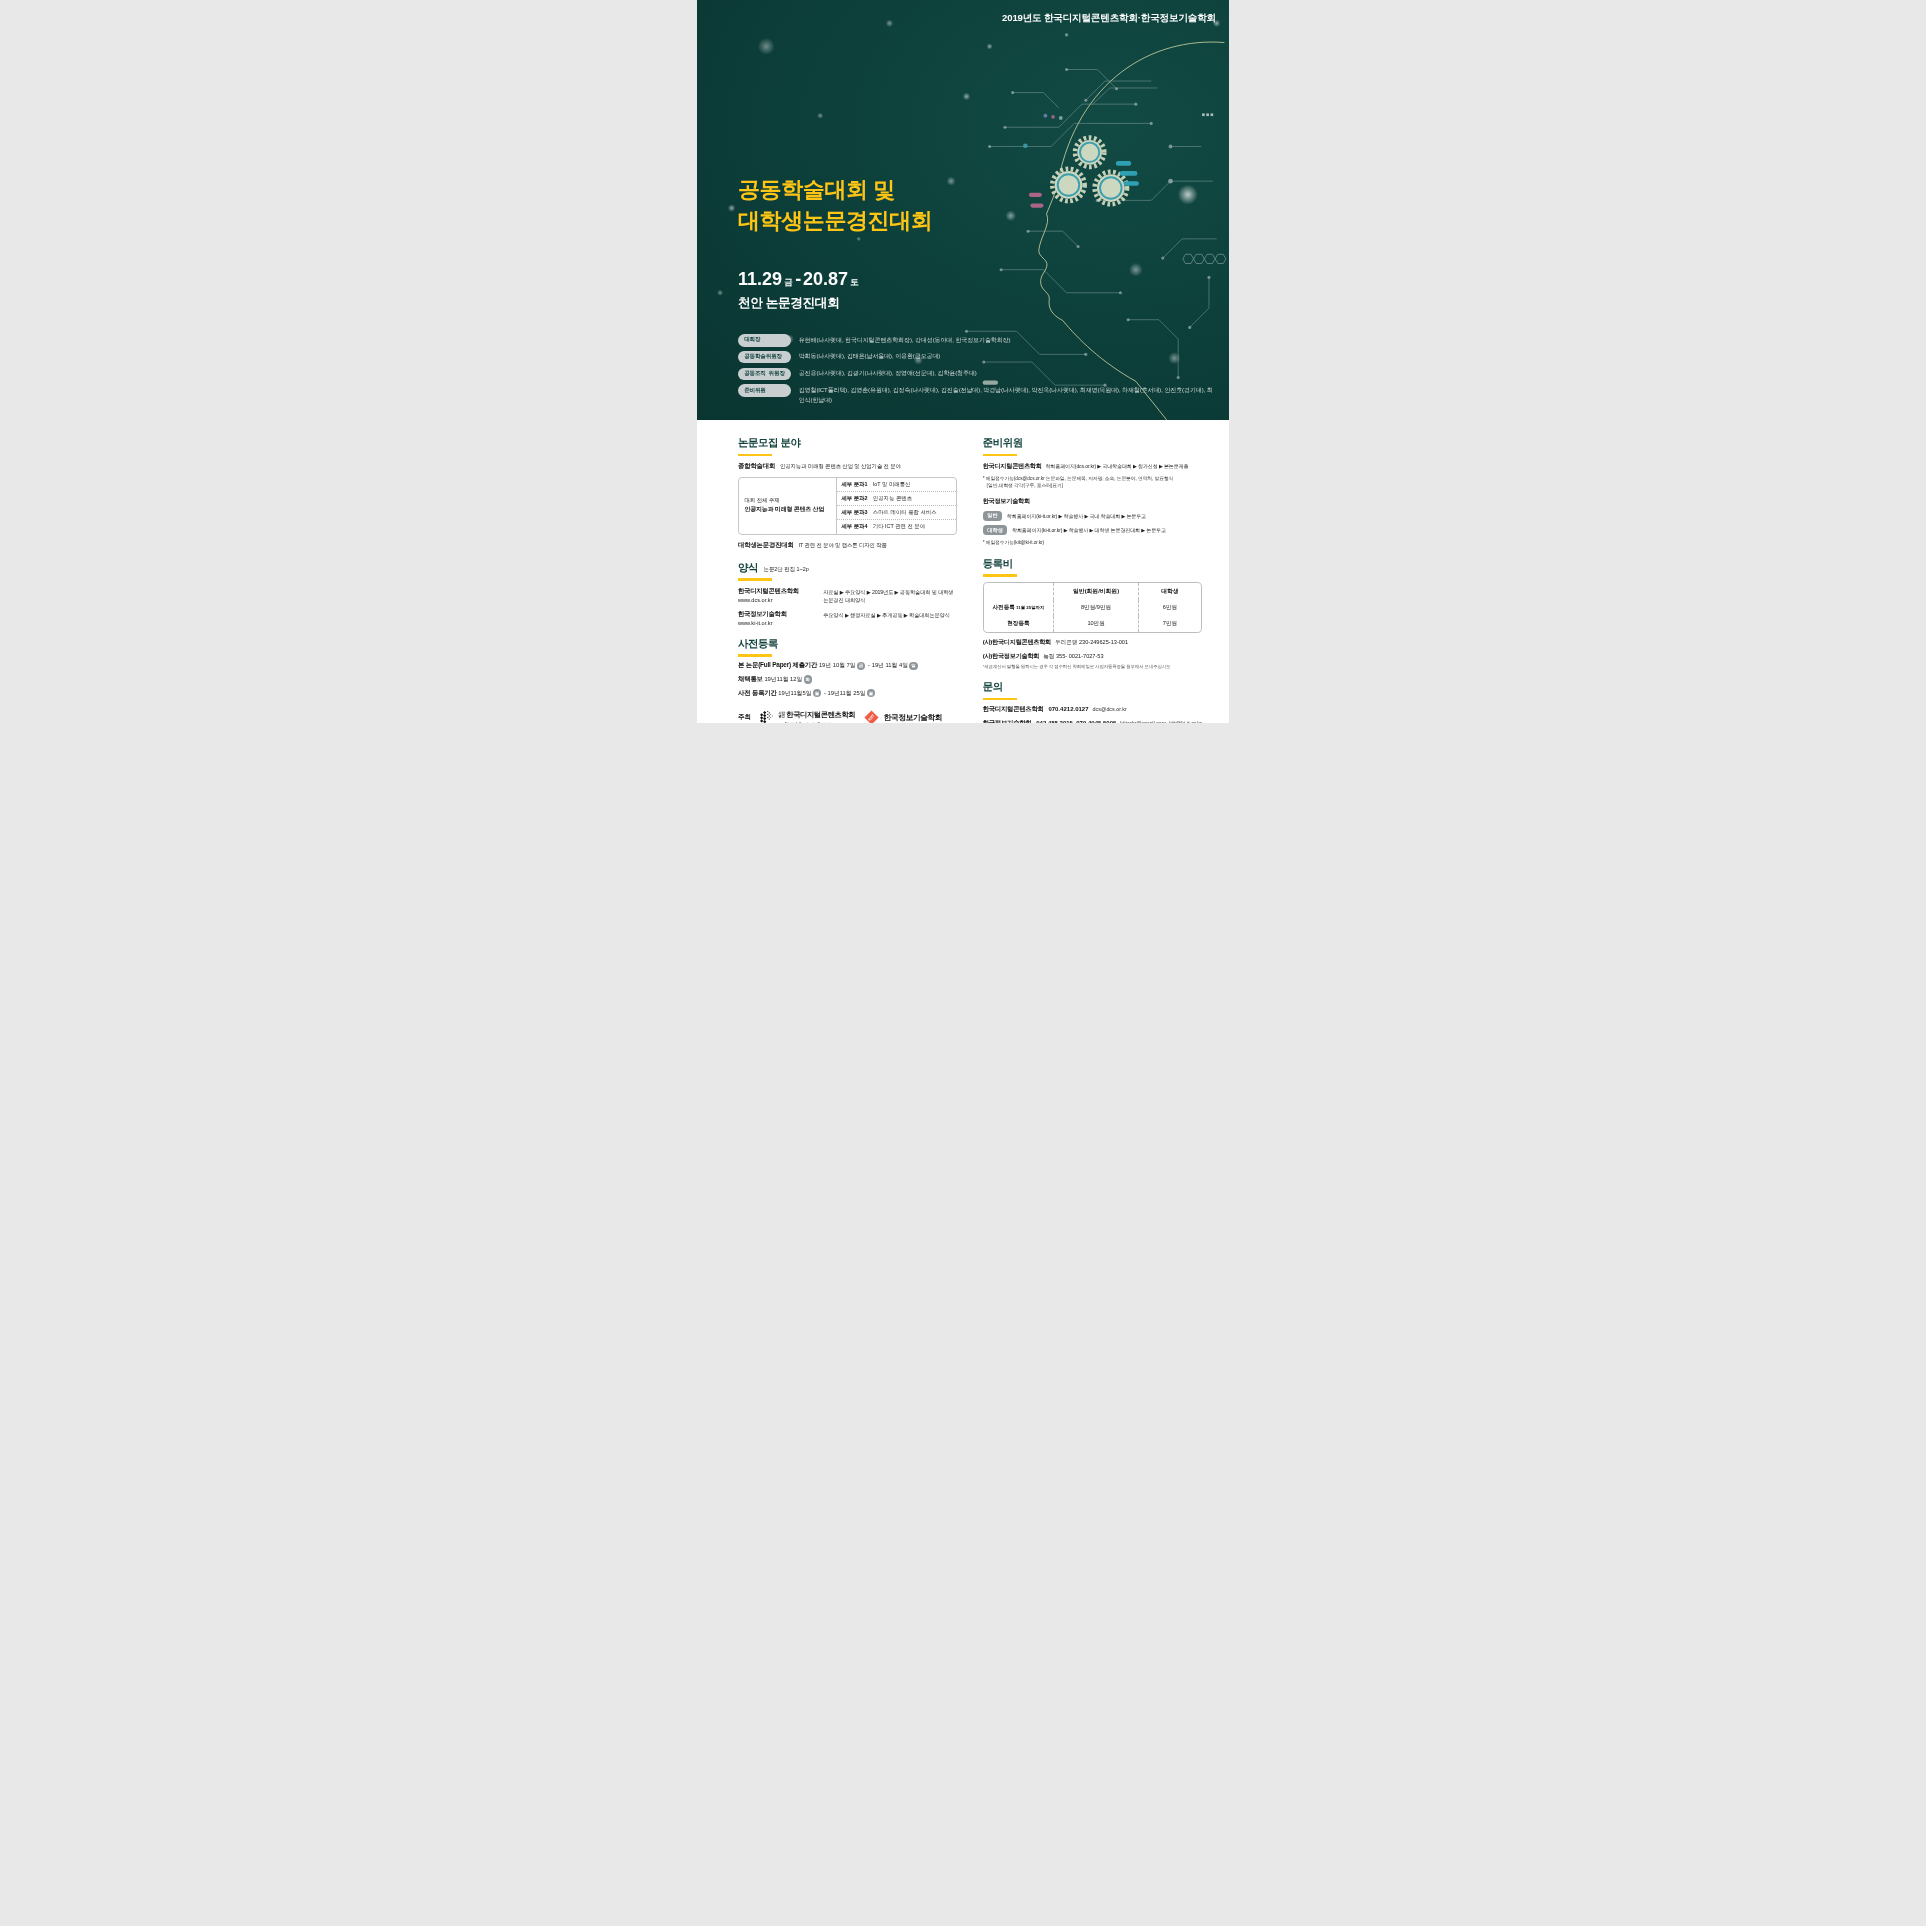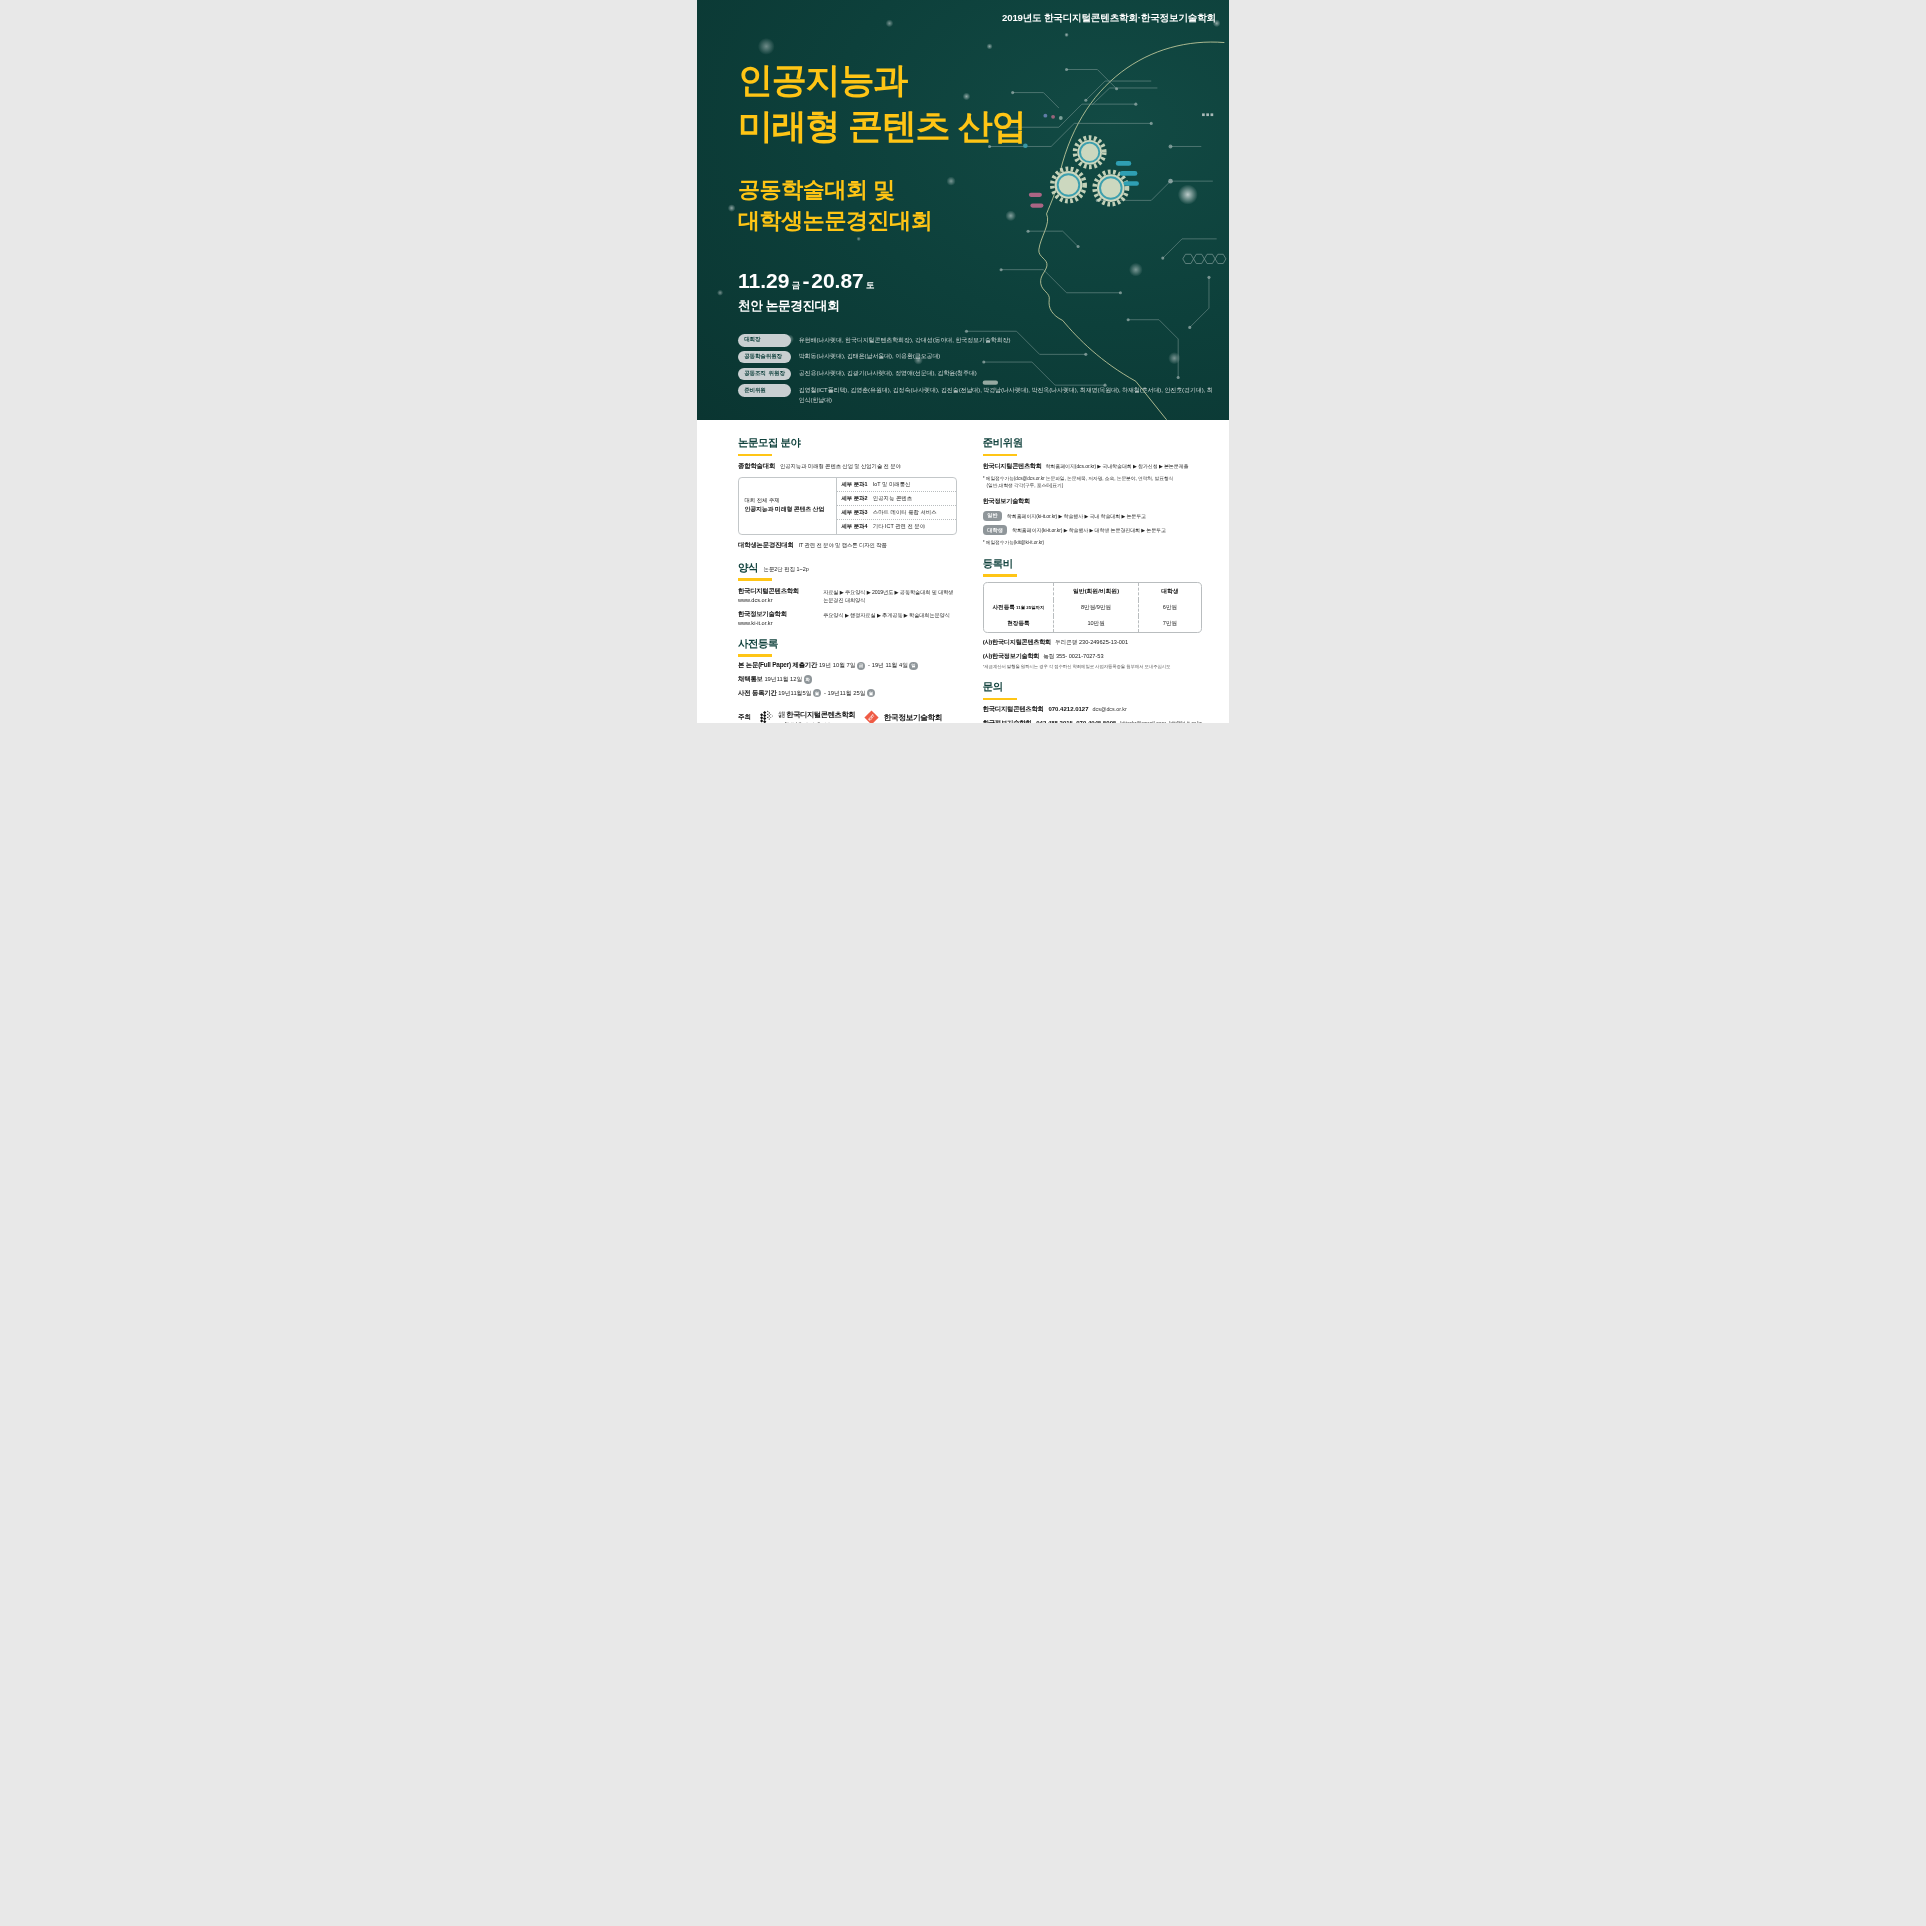--- a/index.html
+++ b/index.html
@@ -11,21 +11,21 @@
   .hero{position:relative;width:100%;height:420px;
     background:radial-gradient(ellipse at 78% 30%, #124a44 0%, #0d403b 48%, #0a3531 100%);
     overflow:hidden;}
   .hero svg.bg-art{position:absolute;inset:0;}
   .hero-header{position:absolute;top:11.6px;right:13px;color:#ffffff;font-size:9.6px;font-weight:700;letter-spacing:-0.2px;z-index:3;margin-left:34px;}
   .title-block{position:absolute;left:41px;top:57px;z-index:3;}
   .title-line{color:#ffc515;font-size:35px;line-height:1.3;font-weight:800;letter-spacing:-1.2px;}
   .subtitle-block{position:absolute;left:41px;top:174px;z-index:3;}
   .subtitle-line{color:#ffc515;font-size:22px;line-height:1.42;font-weight:800;letter-spacing:-0.4px;}
   .date-block{position:absolute;left:41px;top:269px;z-index:3;color:#ffffff;}
-  .date-main{font-size:21px;font-weight:800;letter-spacing:0;}
+  .date-main{font-size:18px;font-weight:800;letter-spacing:0;}
   .date-dow{font-size:8.5px;font-weight:700;vertical-align:baseline;margin:0 2.3px;}
   .venue{margin-top:4.6px;font-size:12.7px;font-weight:800;color:#ffffff;letter-spacing:-0.4px;}
   .committee{position:absolute;left:41px;right:15.4px;top:334px;z-index:3;display:flex;flex-direction:column;gap:4.2px;}
   .comm-row{display:flex;align-items:flex-start;gap:7.7px;}
   .role-pill{flex:0 0 53px;background:#c9cfd1;color:#0d3f3b;font-weight:800;font-size:5.6px;
     border-radius:6.5px;padding:2.3px 6.2px;text-align:justify;text-align-last:justify;letter-spacing:-0.2px;}
   .comm-members{color:#d5dcdb;font-size:6px;line-height:1.65;padding-top:1.5px;letter-spacing:-0.1px;}
 
   
   .lower{position:absolute;top:420px;left:0;right:0;bottom:0;background:#ffffff;
@@ -220,24 +220,20 @@
         <rect x="1312" y="294" width="7" height="7" fill="#cfd6d6" opacity="0.8"></rect>
         <rect x="1323" y="294" width="7" height="7" fill="#cfd6d6" opacity="0.8"></rect>
         <rect x="1334" y="294" width="7" height="7" fill="#cfd6d6" opacity="0.8"></rect>
         <circle cx="853" cy="378" r="6" fill="#3d9fae" opacity="0.9"></circle>
         <circle cx="1230" cy="470" r="6" fill="#9fb3b1" opacity="0.8"></circle>
       </g>
     </svg>
 
     <div class="hero-header">2019년도 한국디지털콘텐츠학회·한국정보기술학회</div>
 
-    <div class="title-block">
-      <div class="title-line">인공지능과</div>
-      <div class="title-line">미래형 콘텐츠 산업</div>
-    </div>
 
     <div class="subtitle-block">
       <div class="subtitle-line">공동학술대회 및</div>
       <div class="subtitle-line">대학생논문경진대회</div>
     </div>
 
     <div class="date-block">
       <div>
         <span class="date-main">11.29</span><span class="date-dow">금</span><span class="date-main">-</span> <span class="date-main">20.87</span><span class="date-dow">토</span>
       </div>

